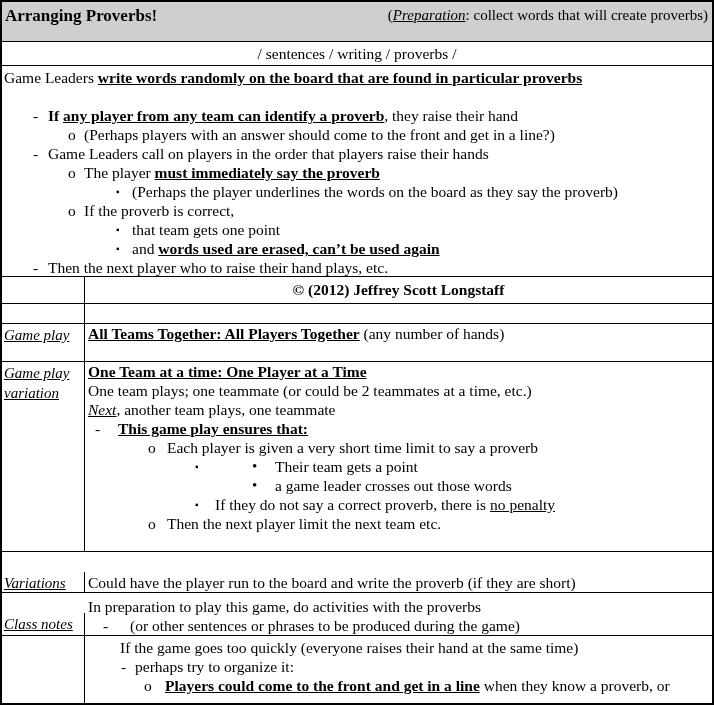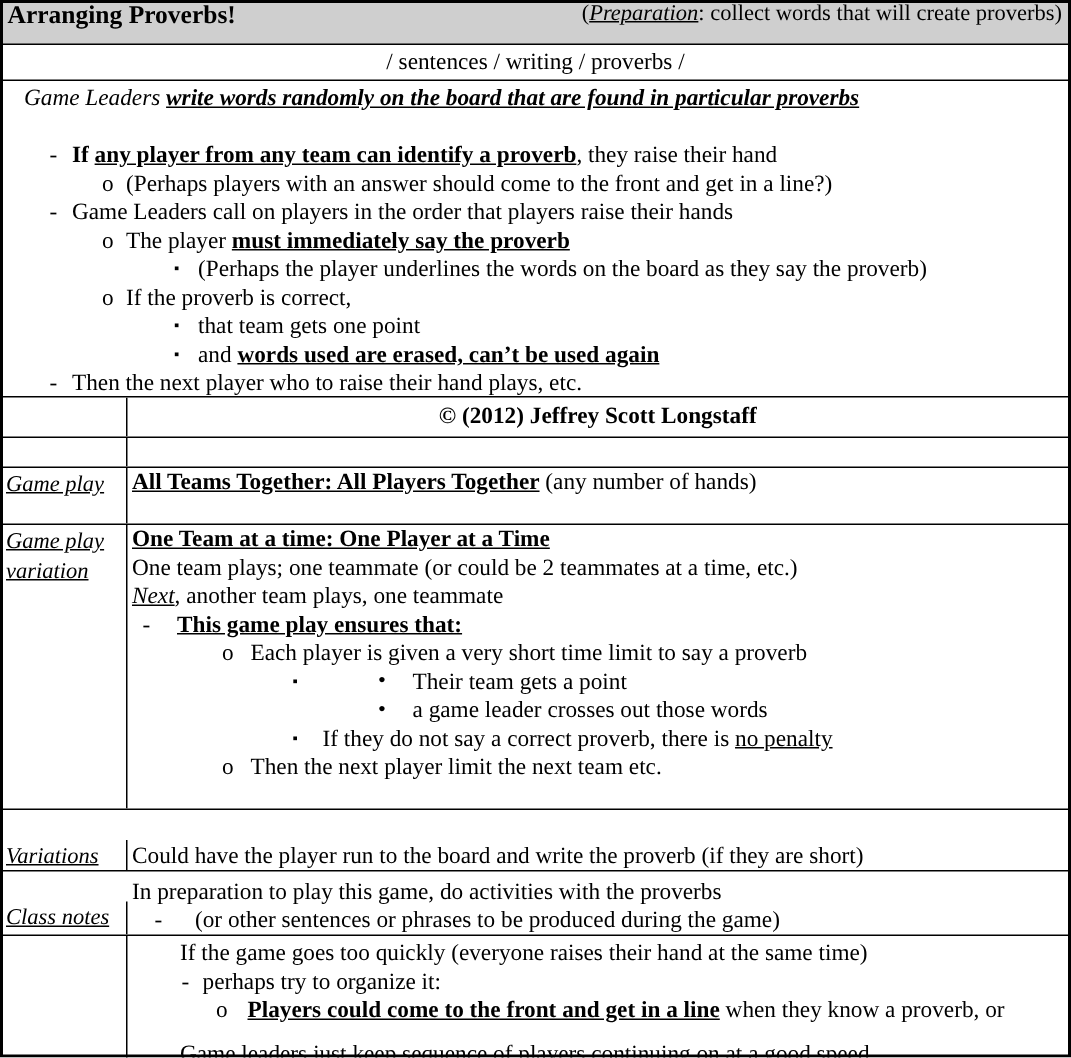--- a/index.html
+++ b/index.html
@@ -6,21 +6,21 @@
   html,body { background:#fff; }
   body {
     width:714px; height:705px;
     font-family:"Liberation Serif", serif;
     font-size:15.5px; color:#000;
   }
   .doc { width:714px; height:705px; border:2px solid #000; background:#fff; }
   .row { display:flex; border-bottom:1px solid #000; overflow:hidden; }
   .row.last { border-bottom:none; }
 
-  .r-header { height:28px; background:#CFCFCF; align-items:center; justify-content:space-between; padding:0 4px 12px 3px; }
+  .r-header { height:40px; background:#CFCFCF; align-items:center; justify-content:space-between; padding:0 4px 12px 3px; }
   .title { font-weight:bold; font-size:17px; }
   .prep { font-size:15px; }
 
   .r-tags { height:24px; align-items:center; justify-content:center; }
   .r-intro { height:211px; }
   .r-copy { height:27px; }
   .r-empty { height:20px; }
   .r-gameplay { height:38px; }
   .r-variation { height:190px; }
   .r-variations { height:21px;margin-top:20px; }
@@ -41,21 +41,21 @@
   .line.blank { height:19px; }
   .bullet { position:absolute; }
   .b-sq { font-size:10px; }
   .b-dot { font-size:15px; }
 
   .fb { font-weight:bold; }
   .fu { text-decoration:underline; }
   .fi { font-style:italic; }
 
   
-  .lad-a .i0 { padding-left:14px;font-style:italic; }
+  .lad-a .i0 { padding-left:2px; }
   .lad-a .i1 { padding-left:46px; } .lad-a .i1 .bullet { left:31px; }
   .lad-a .i2 { padding-left:82px; } .lad-a .i2 .bullet { left:66px; }
   .lad-a .i3 { padding-left:130px; } .lad-a .i3 .bullet { left:114px; }
 
   
   .lad-gp .i0 { padding-left:3px; }
 
   
   .lad-b .i0 { padding-left:3px; }
   .lad-b .i1 { padding-left:33px; }  .lad-b .i1 .bullet { left:10px; }

